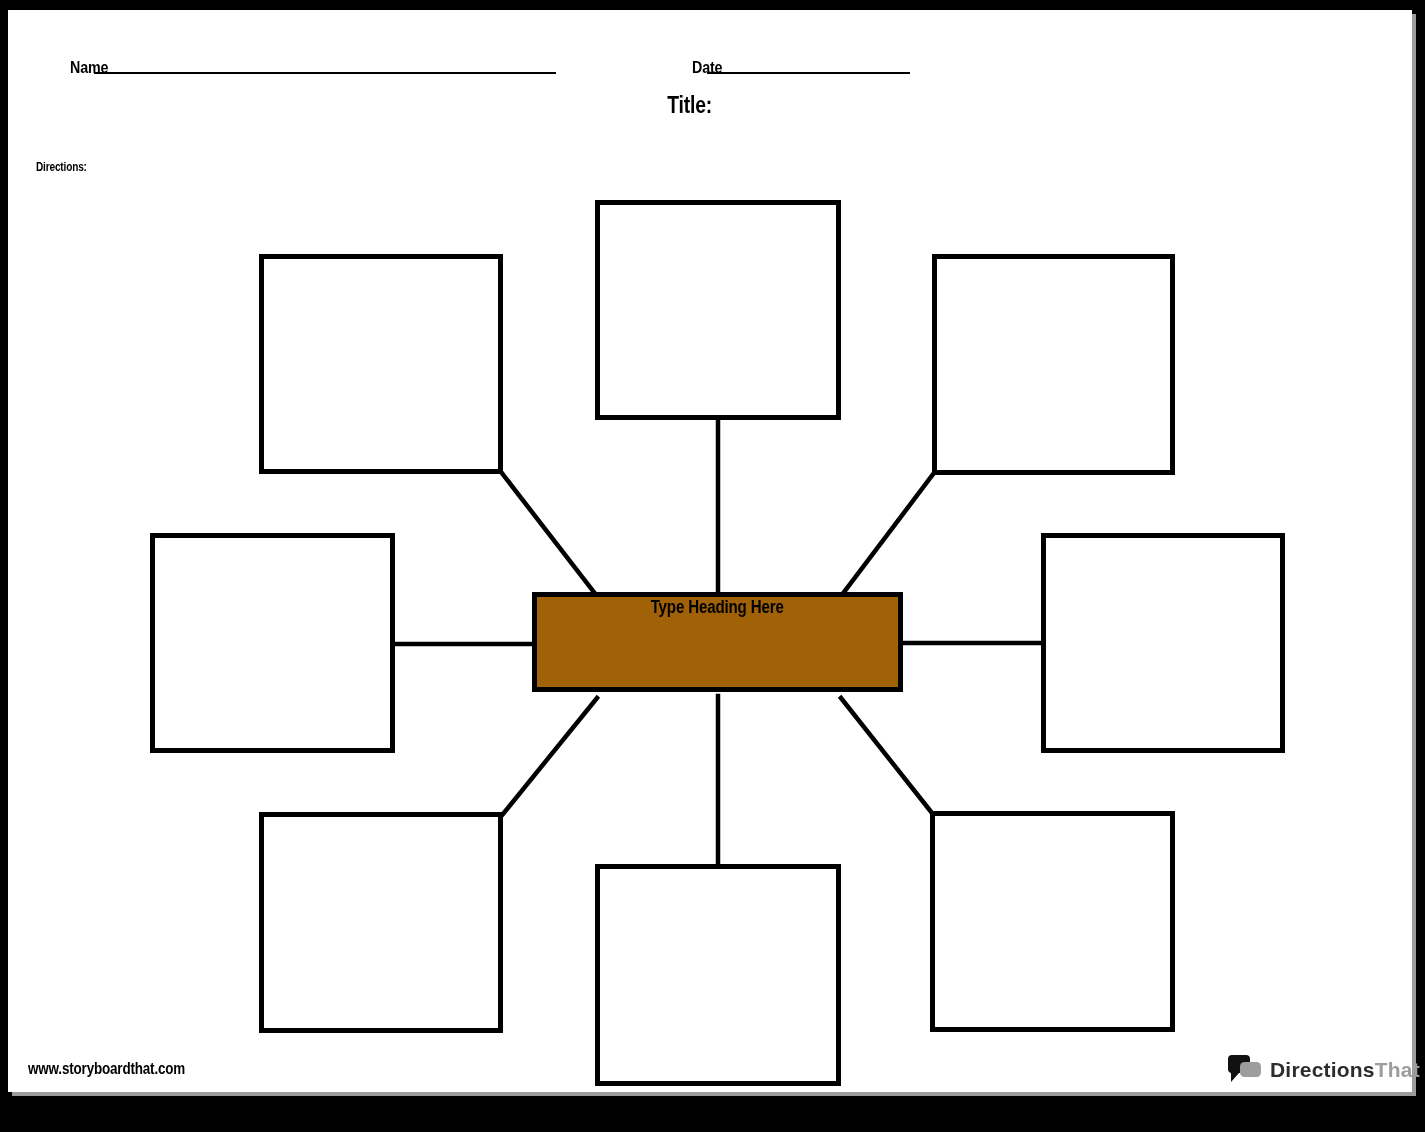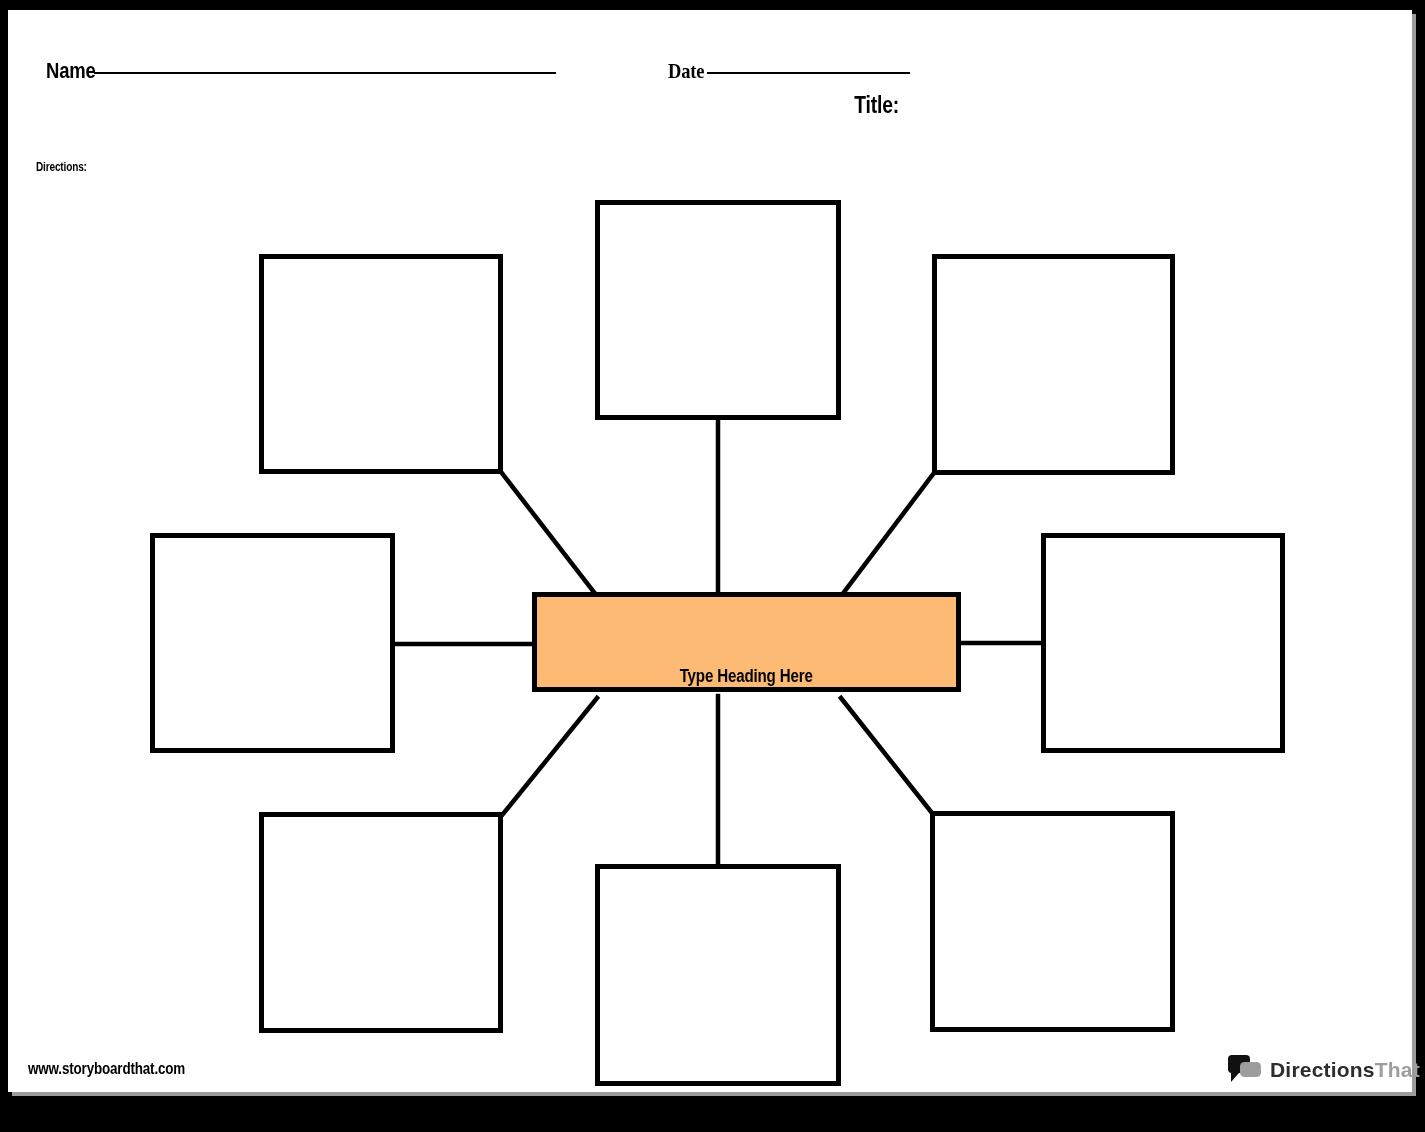--- a/index.html
+++ b/index.html
@@ -19,38 +19,38 @@
   }
   .cond{
     display:inline-block;
     font-weight:700;
     transform:scaleX(0.84);
     transform-origin:0 50%;
     white-space:nowrap;
     letter-spacing:-0.2px;
   }
   .cond.center{transform-origin:50% 50%;}
-  .hdr-label{position:absolute;font-size:22px;}
+  .hdr-label{position:absolute;font-size:17px;margin-left:24px;}
   .fill-line{position:absolute;height:14px;border-bottom:2.5px solid #000;}
   .title-wrap{
-    position:absolute;left:524px;top:82px;width:371px;
-    text-align:right;font-size:23px;
+    position:absolute;left:496px;top:82px;width:371px;
+    text-align:center;font-size:23px;
   }
   .directions{position:absolute;left:28px;top:150px;font-size:12px;}
   svg.connectors{position:absolute;left:0;top:0;}
   .sbox{
     position:absolute;
     background:#fff;
     border:5px solid #000;
     box-sizing:border-box;
   }
   .center-box{
-    position:absolute;left:524px;top:582px;width:429px;height:100px;
-    background:#fdba74;border:5px solid #000;box-sizing:border-box;
-    display:flex;align-items:flex-end;justify-content:center;
+    position:absolute;left:524px;top:582px;width:371px;height:100px;
+    background:#a16207;border:5px solid #000;box-sizing:border-box;
+    display:flex;align-items:flex-start;justify-content:center;
     font-size:18px;
   }
   .footer-url{position:absolute;left:20px;top:1050px;font-size:16px;}
   .logo{
     position:absolute;left:1219px;top:1042px;height:36px;
     display:flex;align-items:center;gap:7px;
   }
   .logo-text{font-size:21px;font-weight:600;letter-spacing:0.2px;white-space:nowrap;}
   .logo-text .dark{color:#2d2d2d;}
   .logo-text .light{color:#9d9d9d;}
@@ -58,21 +58,21 @@
 </head>
 <body>
 
 <div class="page">
 
   <div class="hdr-label" style="left:38px;top:48px;">
     <span class="cond">Name</span>
   </div>
   <div class="fill-line" style="left:86px;top:48px;width:462px;"></div>
 
-  <div class="hdr-label" style="left:660px;top:48px;font-family:Liberation Serif, serif;">
+  <div class="hdr-label" style="left:660px;top:48px;">
     <span class="cond">Date</span>
   </div>
   <div class="fill-line" style="left:699px;top:48px;width:203px;"></div>
 
   <div class="title-wrap">
     <span class="cond center">Title:</span>
   </div>
 
   <div class="directions">
     <span class="cond">Directions:</span>

